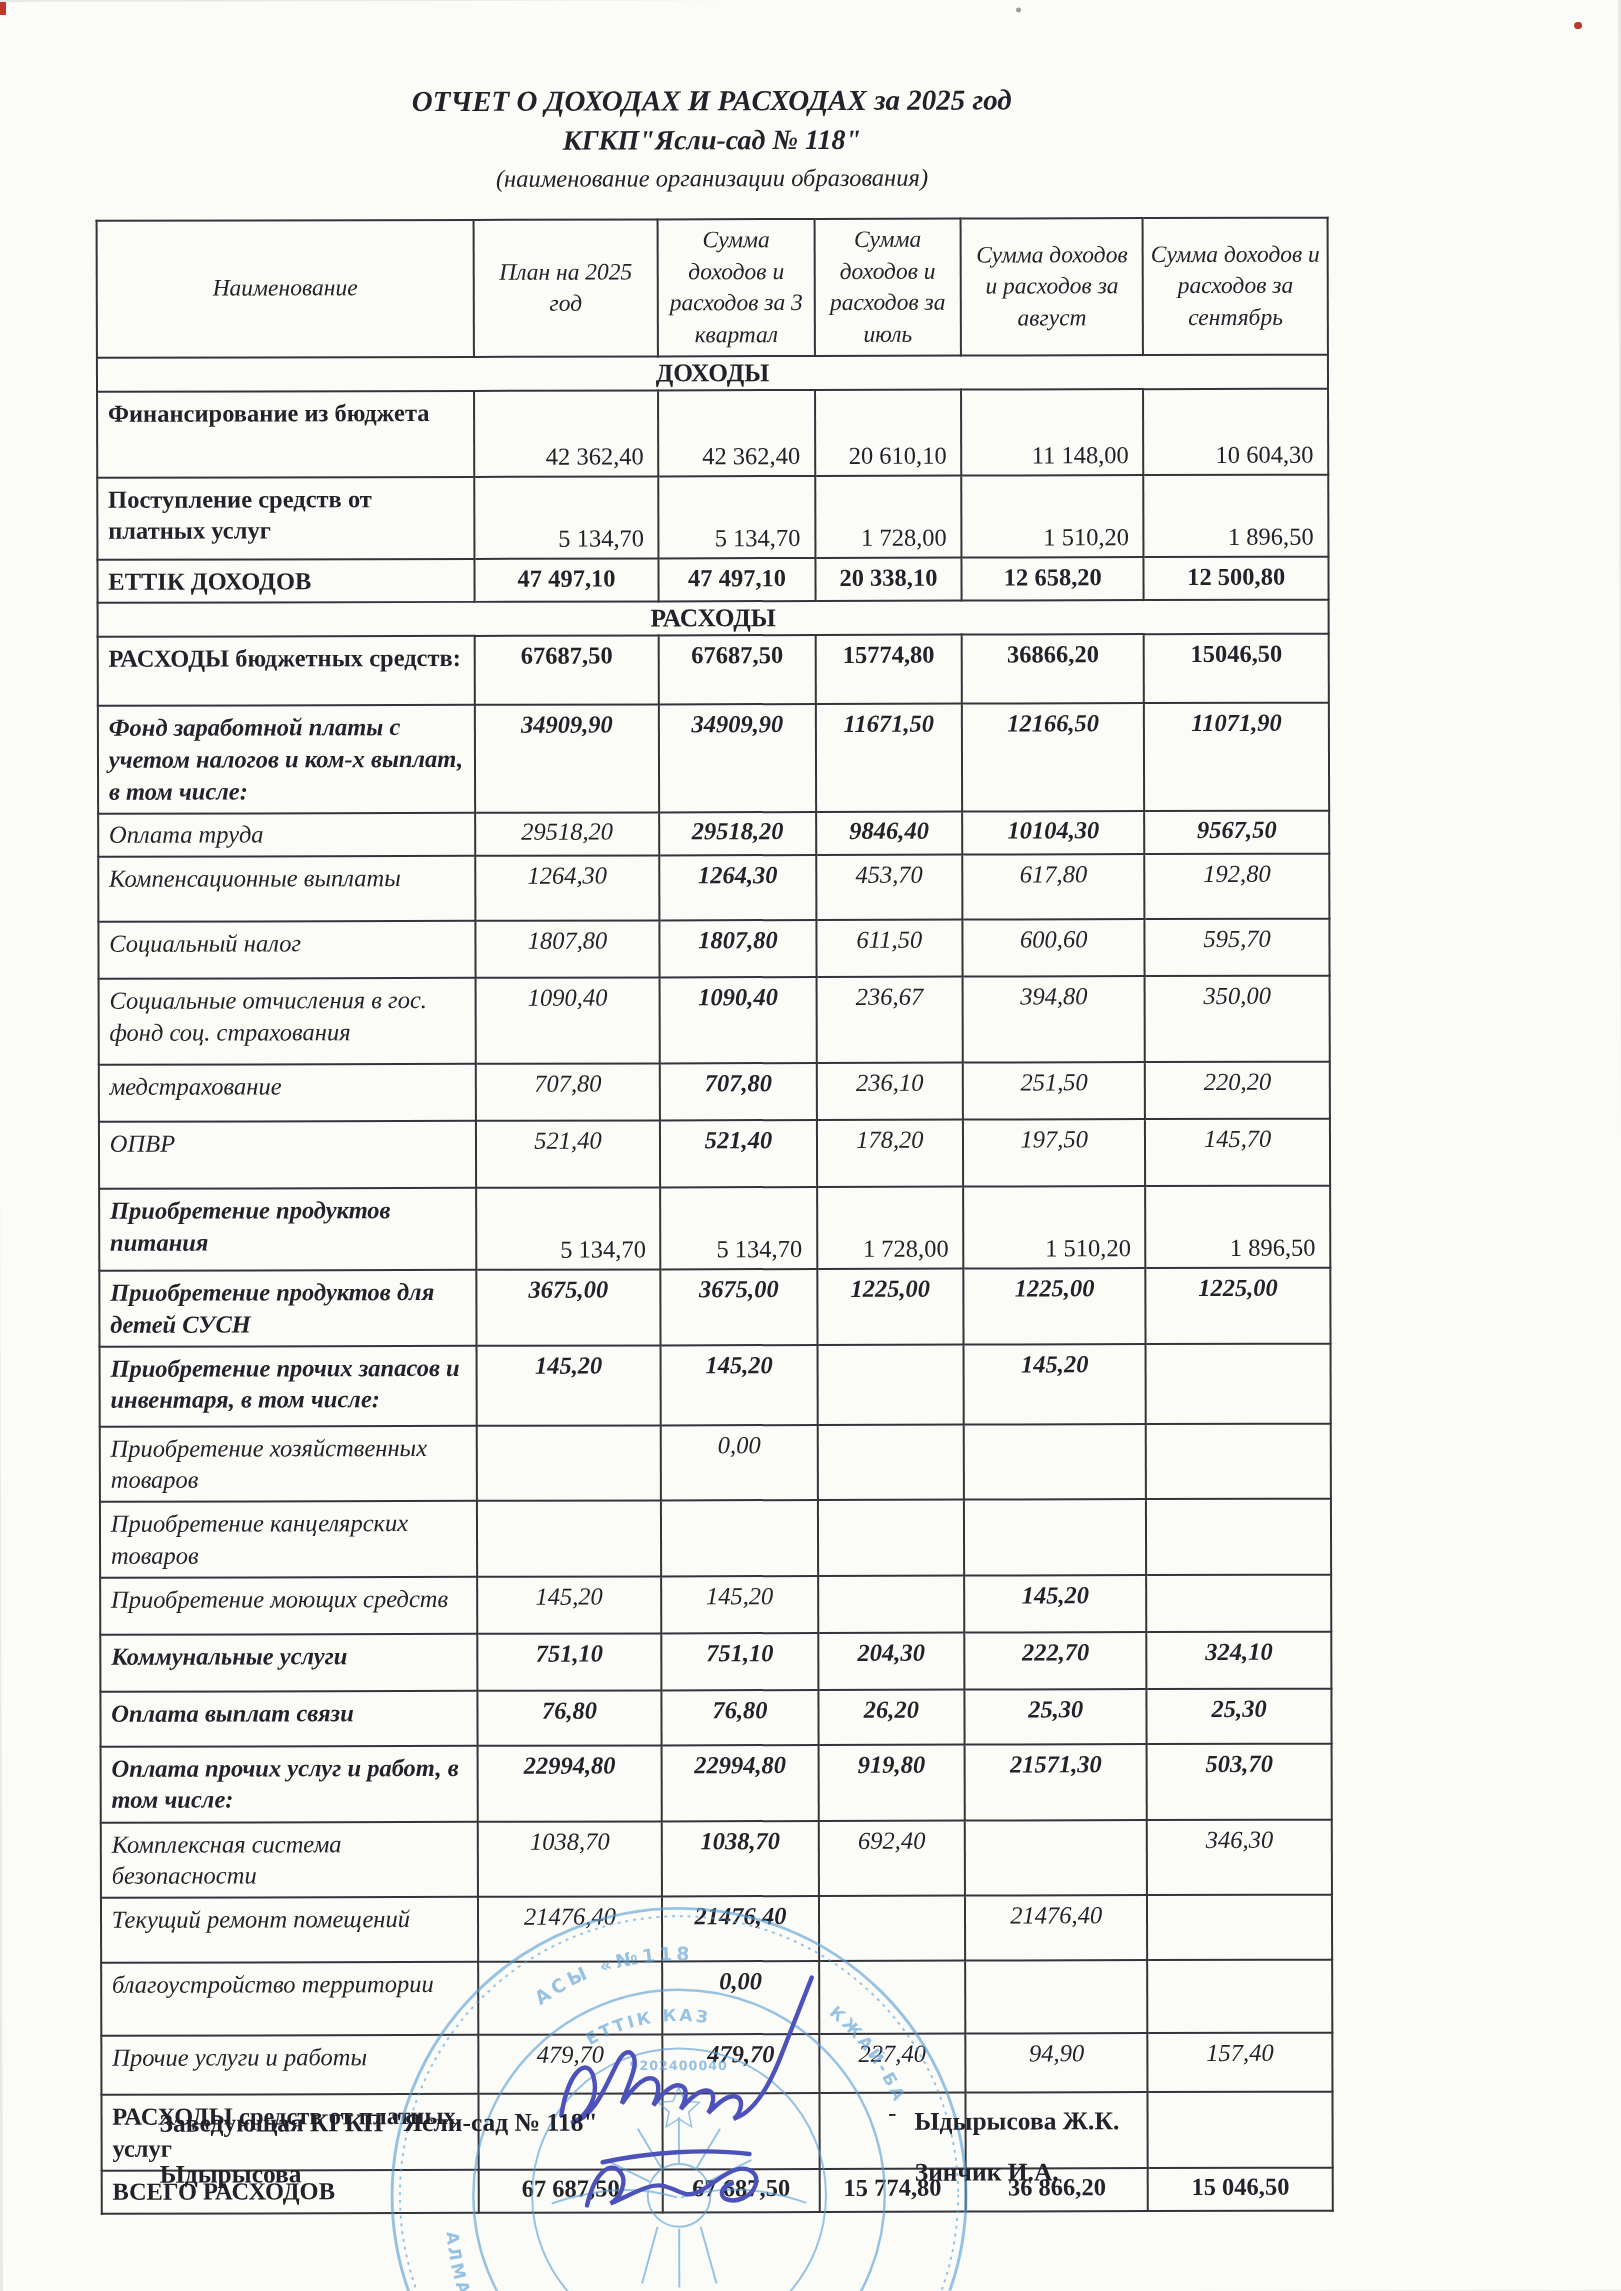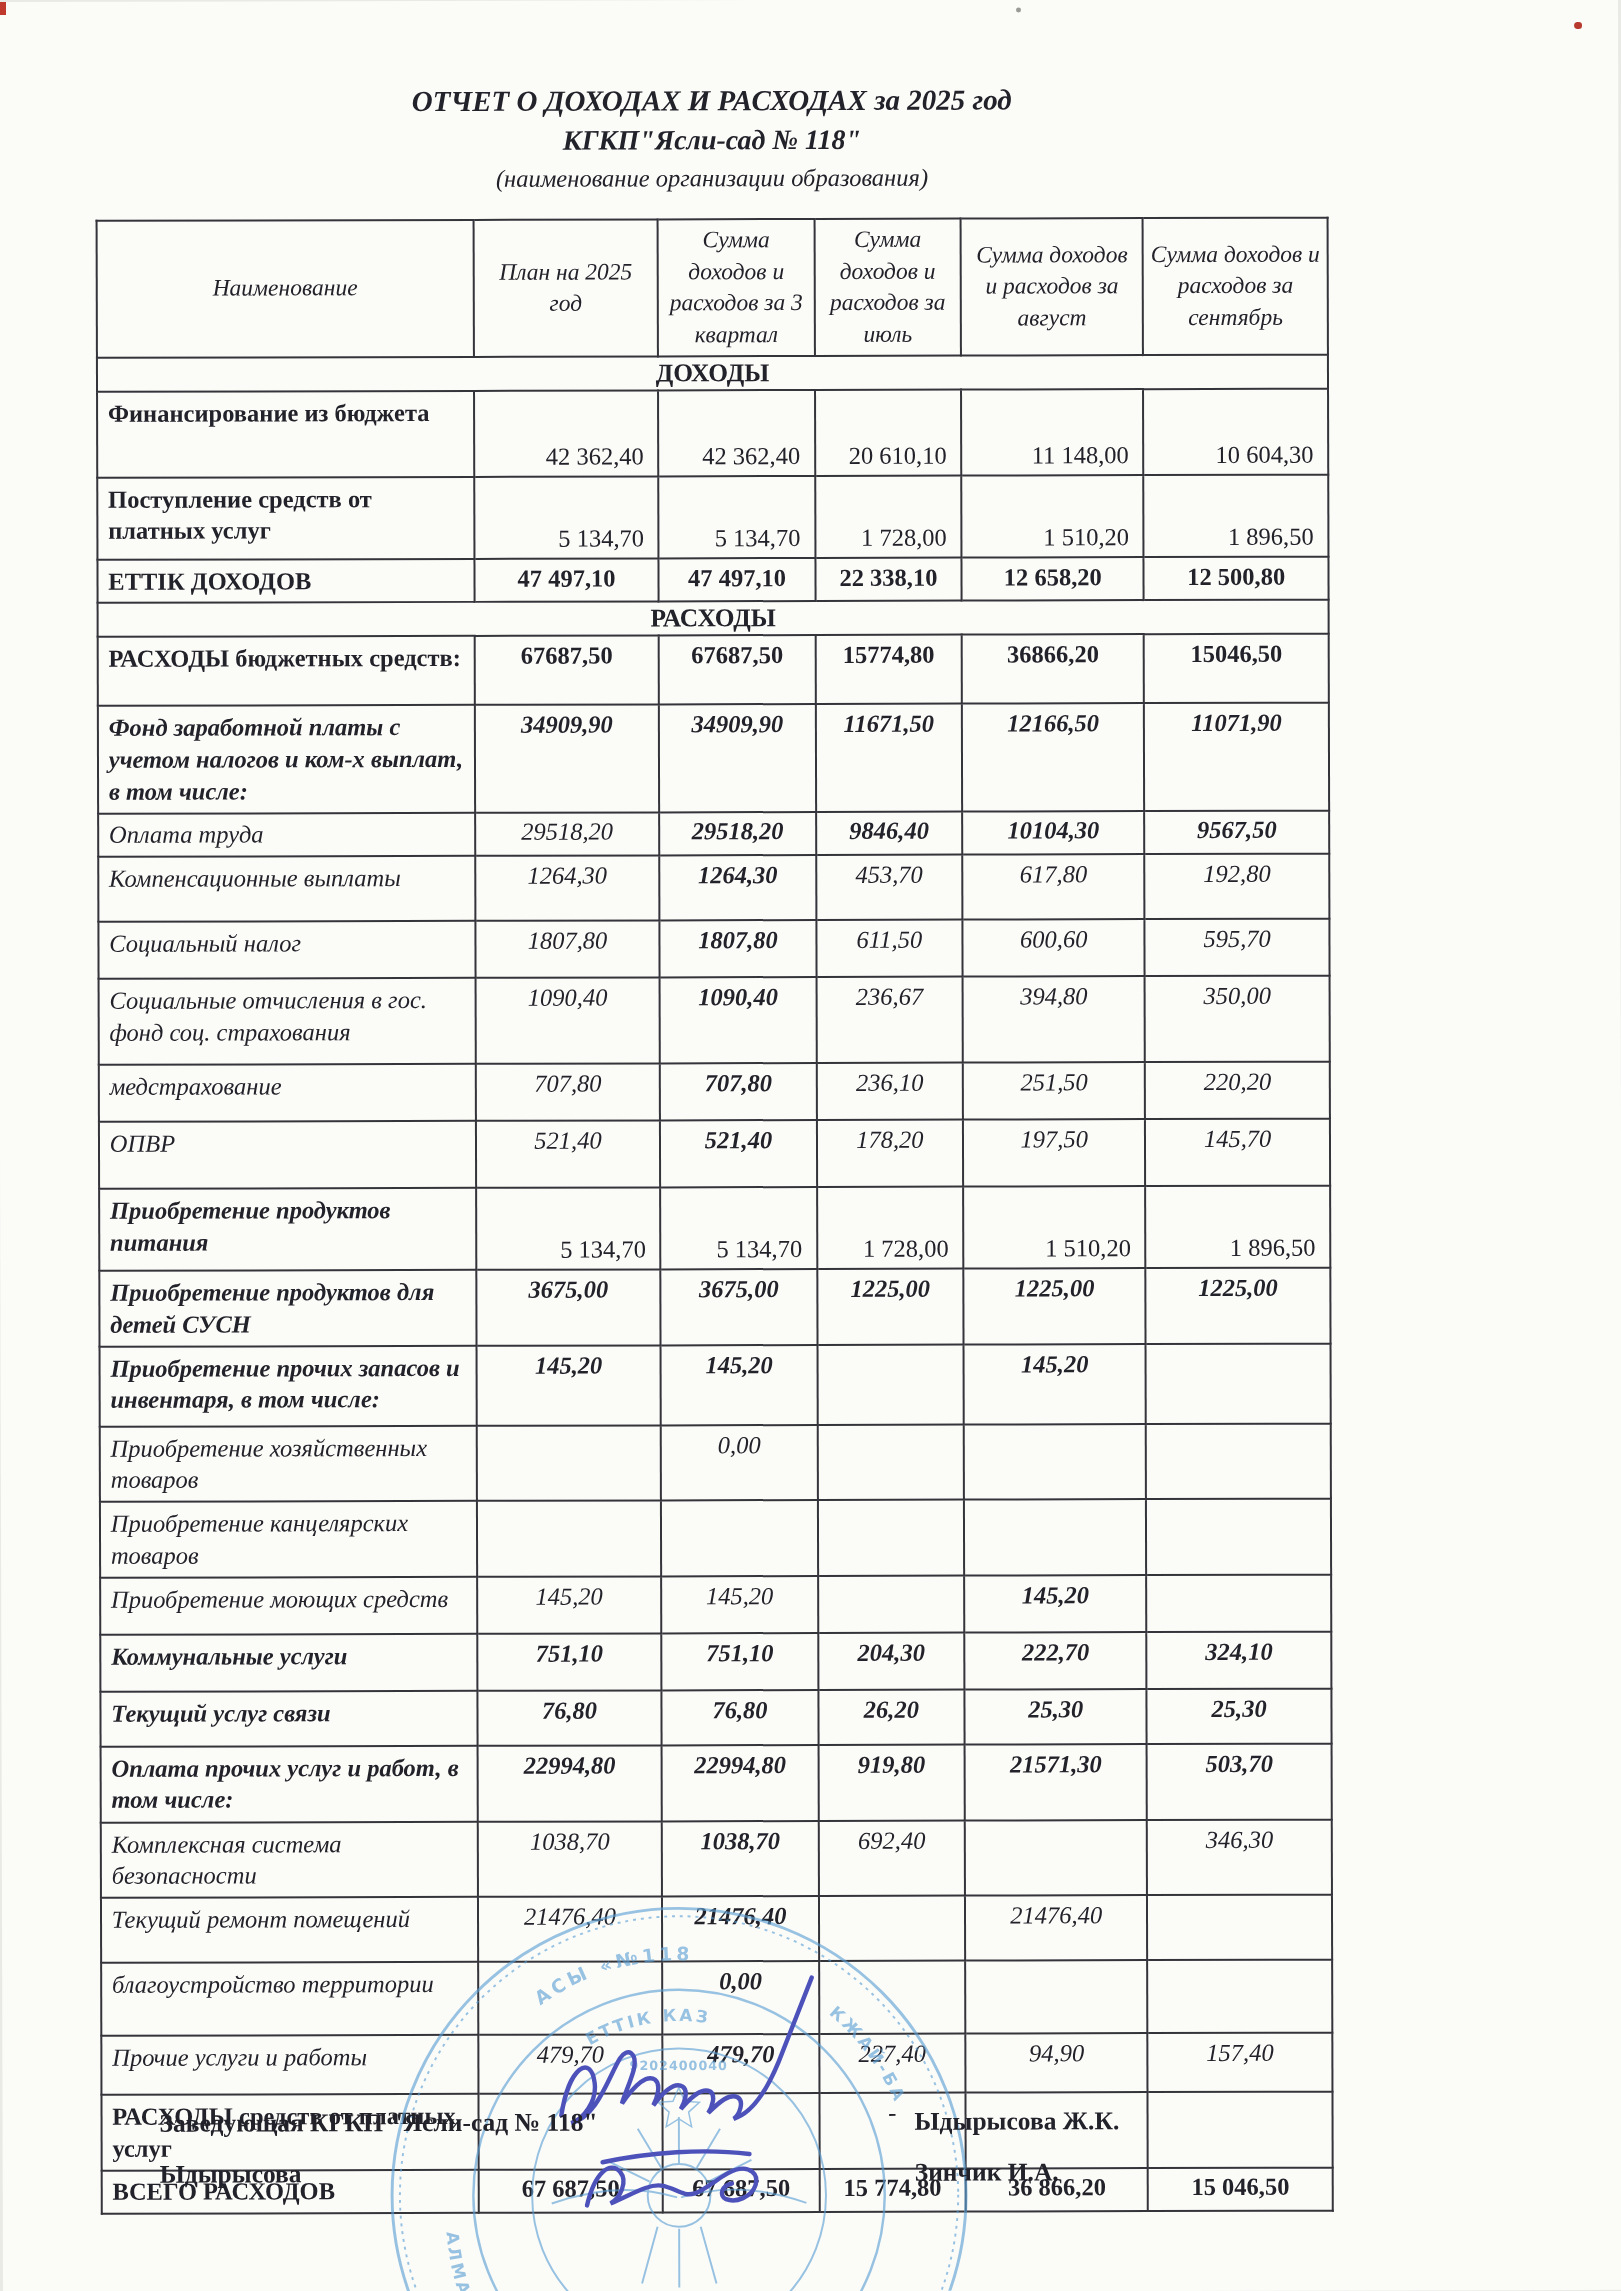--- a/index.html
+++ b/index.html
@@ -76,21 +76,21 @@
         <td class="val low">5 134,70</td>
         <td class="val low">5 134,70</td>
         <td class="val low">1 728,00</td>
         <td class="val low">1 510,20</td>
         <td class="val low">1 896,50</td>
       </tr>
       <tr style="height:31px">
         <td class="lab b tc">ЕТТІК ДОХОДОВ</td>
         <td class="val b">47 497,10</td>
         <td class="val b">47 497,10</td>
-        <td class="val b">22 338,10</td>
+        <td class="val b">20 338,10</td>
         <td class="val b">12 658,20</td>
         <td class="val b">12 500,80</td>
       </tr>
 
       <tr class="band" style="height:29px">
           <td colspan="6">РАСХОДЫ</td>
         </tr>
 
       <tr style="height:69px">
         <td class="lab b">РАСХОДЫ бюджетных средств:</td>
@@ -206,21 +206,21 @@
       </tr>
       <tr style="height:57px">
         <td class="lab b i">Коммунальные услуги</td>
         <td class="val b i">751,10</td>
         <td class="val b i">751,10</td>
         <td class="val b i">204,30</td>
         <td class="val b i">222,70</td>
         <td class="val b i">324,10</td>
       </tr>
       <tr style="height:55px">
-        <td class="lab b i">Текущий услуг связи</td>
+        <td class="lab b i">Оплата выплат связи</td>
         <td class="val b i">76,80</td>
         <td class="val b i">76,80</td>
         <td class="val b i">26,20</td>
         <td class="val b i">25,30</td>
         <td class="val b i">25,30</td>
       </tr>
       <tr style="height:76px">
         <td class="lab b i">Оплата прочих услуг и работ, в том числе:</td>
         <td class="val b i">22994,80</td>
         <td class="val b i">22994,80</td>

